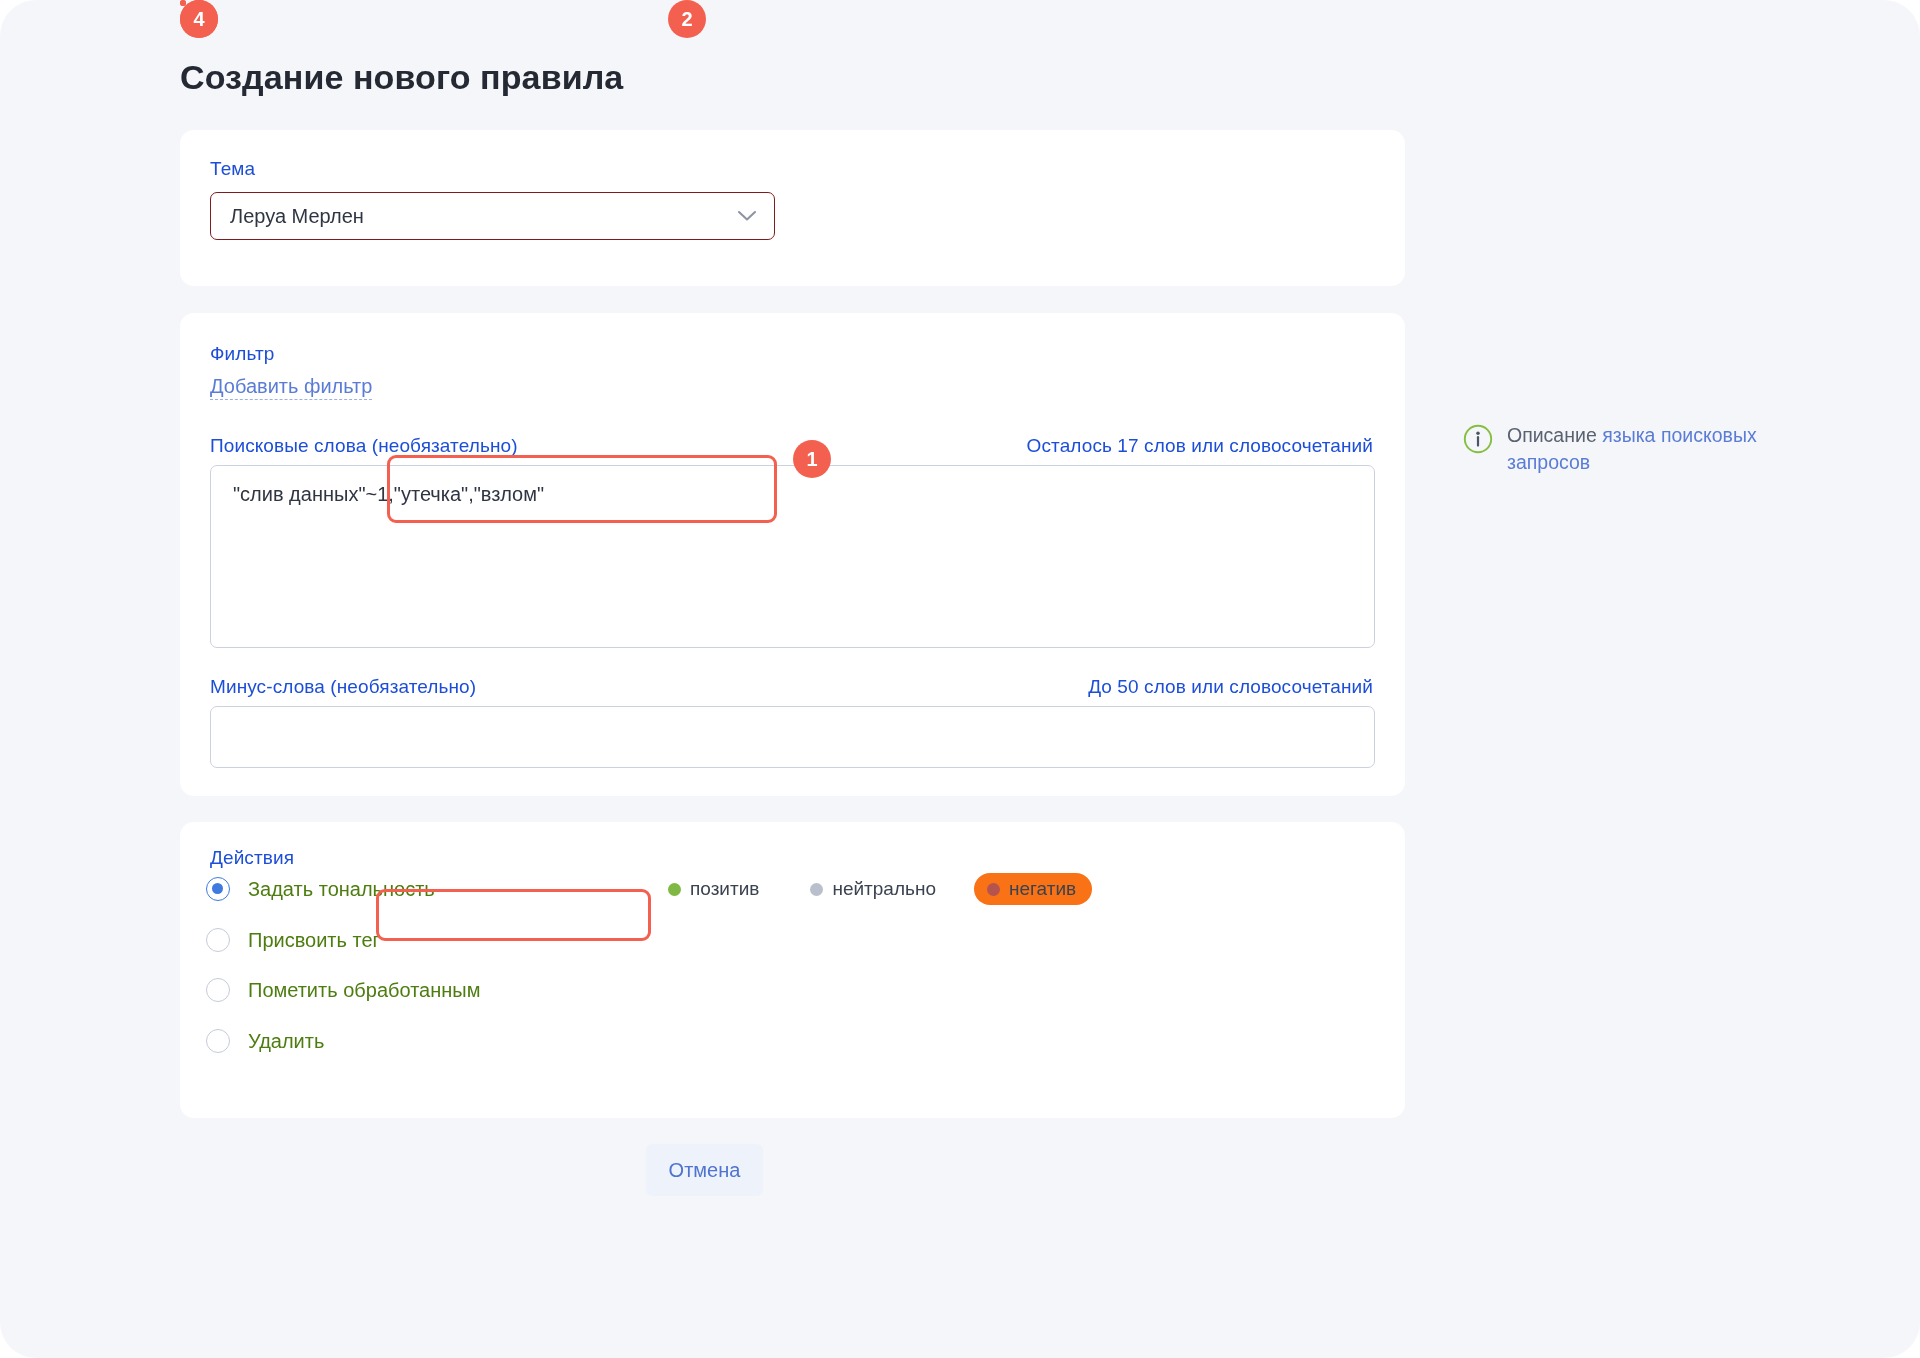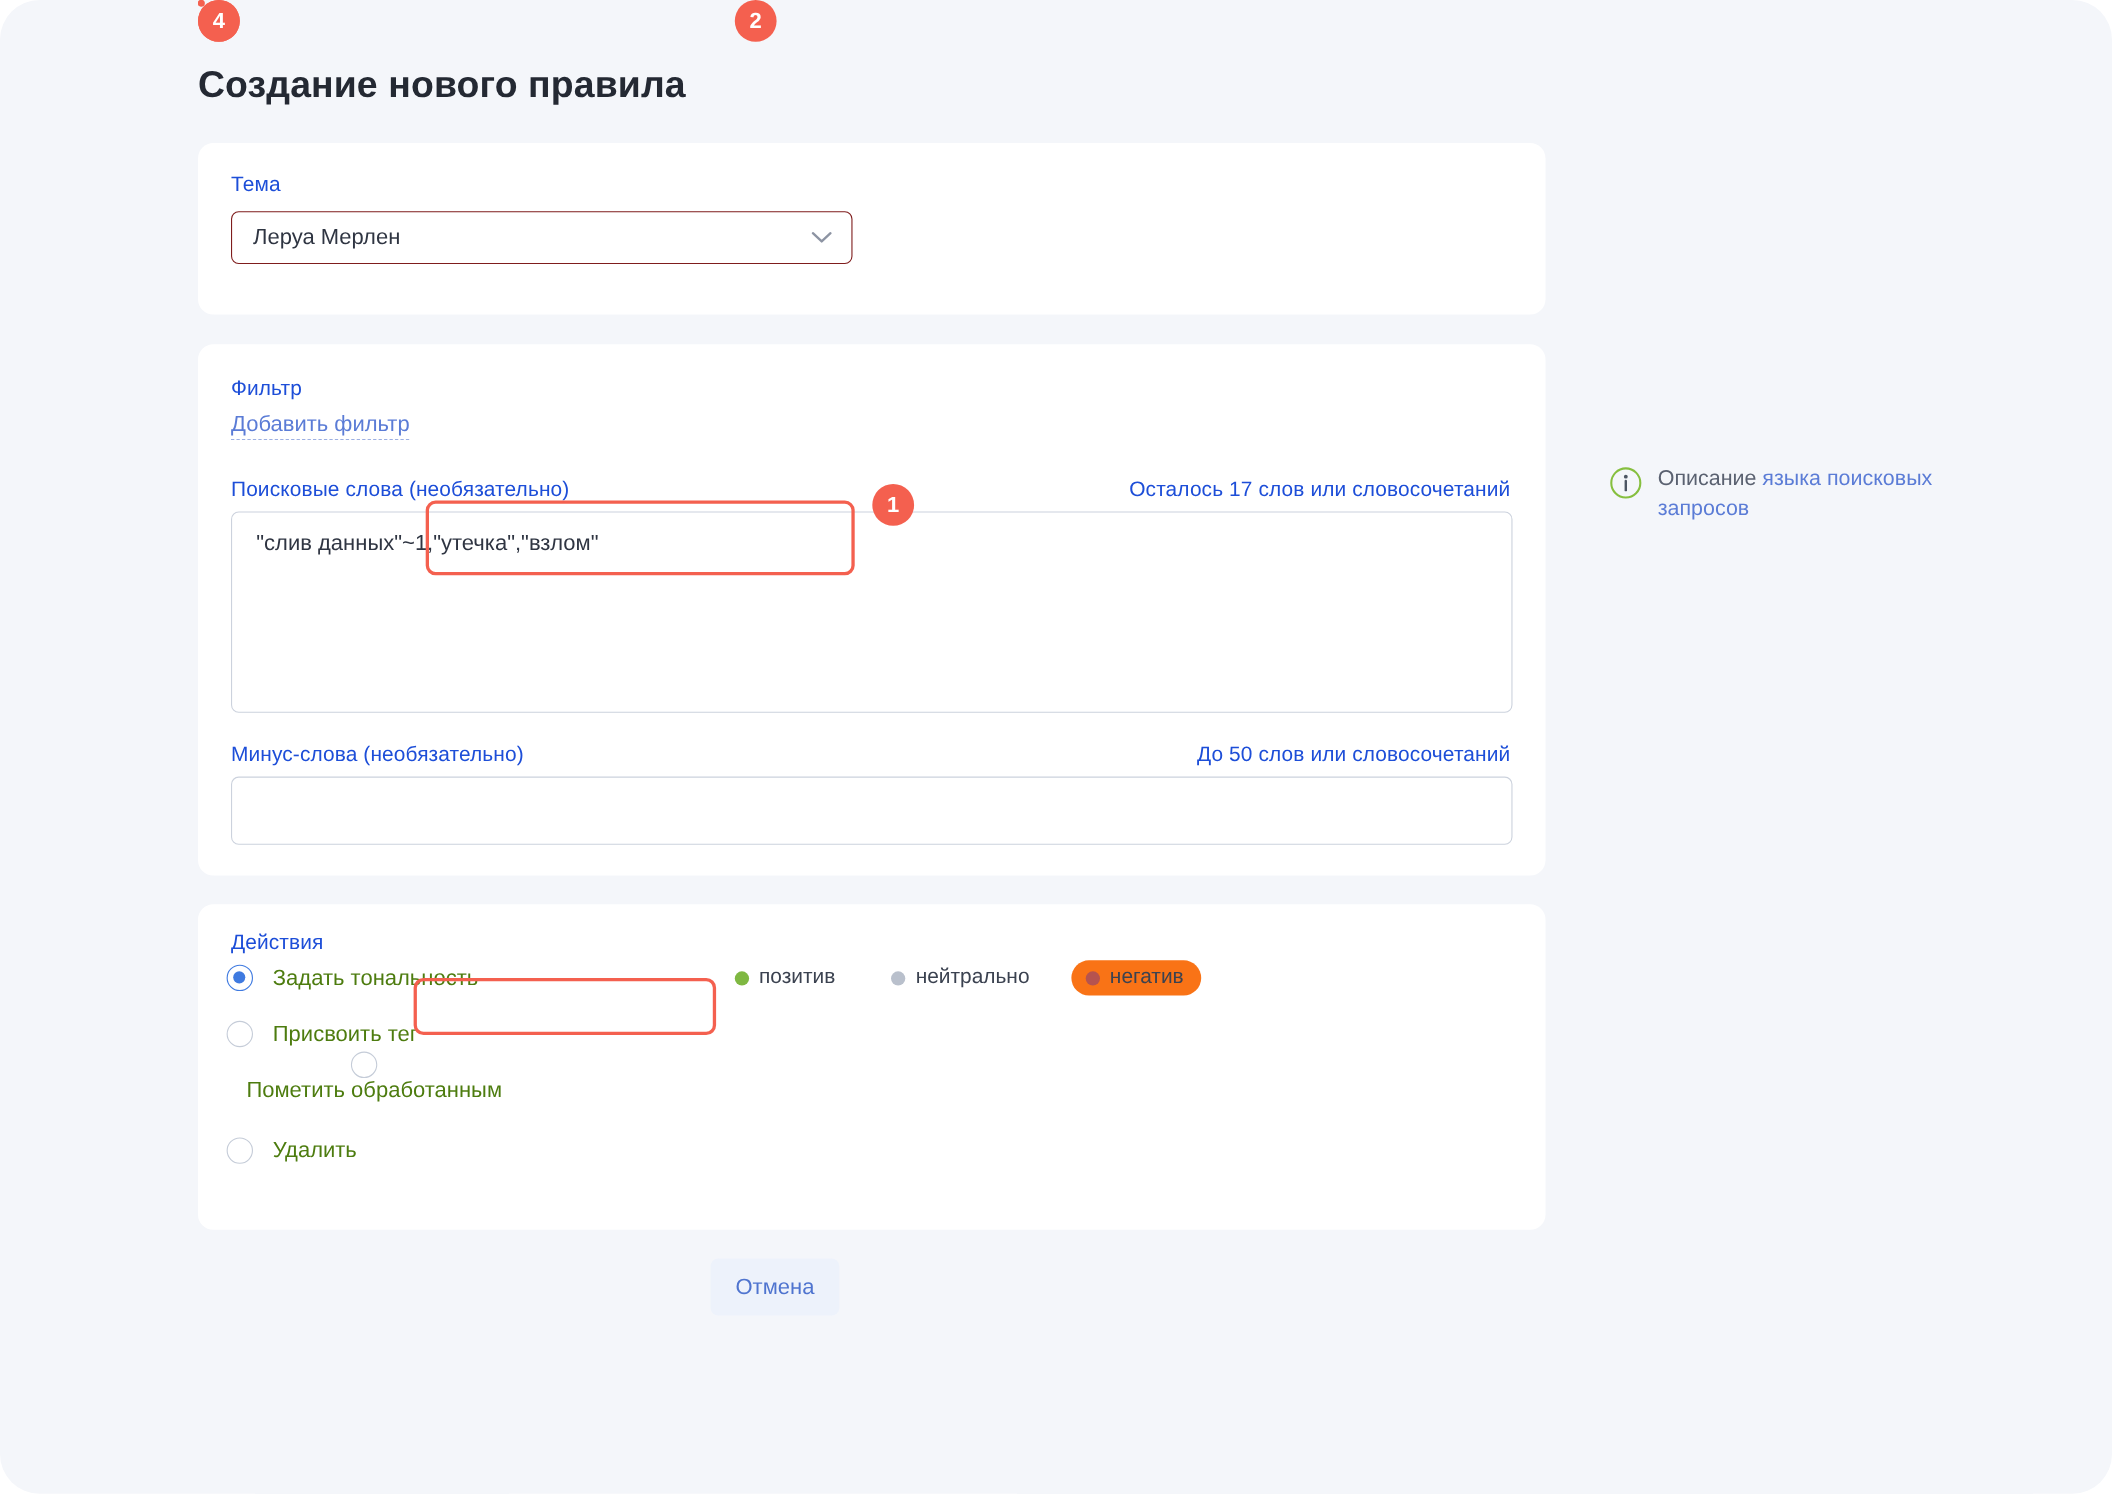--- a/index.html
+++ b/index.html
@@ -174,22 +174,22 @@
   .radio-row {
     position: absolute;
     left: 26px;
     display: flex;
     align-items: center;
     height: 34px;
     cursor: pointer;
   }
   .radio-row.r0 { top: 50px; }
   .radio-row.r1 { top: 101px; }
-  .radio-row.r2 { top: 134px; flex-direction: column; }
-  .radio-row.r3 { top: 202px; align-items: flex-end; }
+  .radio-row.r2 { top: 151px; }
+  .radio-row.r3 { top: 202px; }
 
   .radio {
     width: 24px; height: 24px;
     border-radius: 50%;
     border: 1.6px solid #c5ccd8;
     box-sizing: border-box;
     background: #fff;
     flex: 0 0 24px;
   }
   .radio.on {

